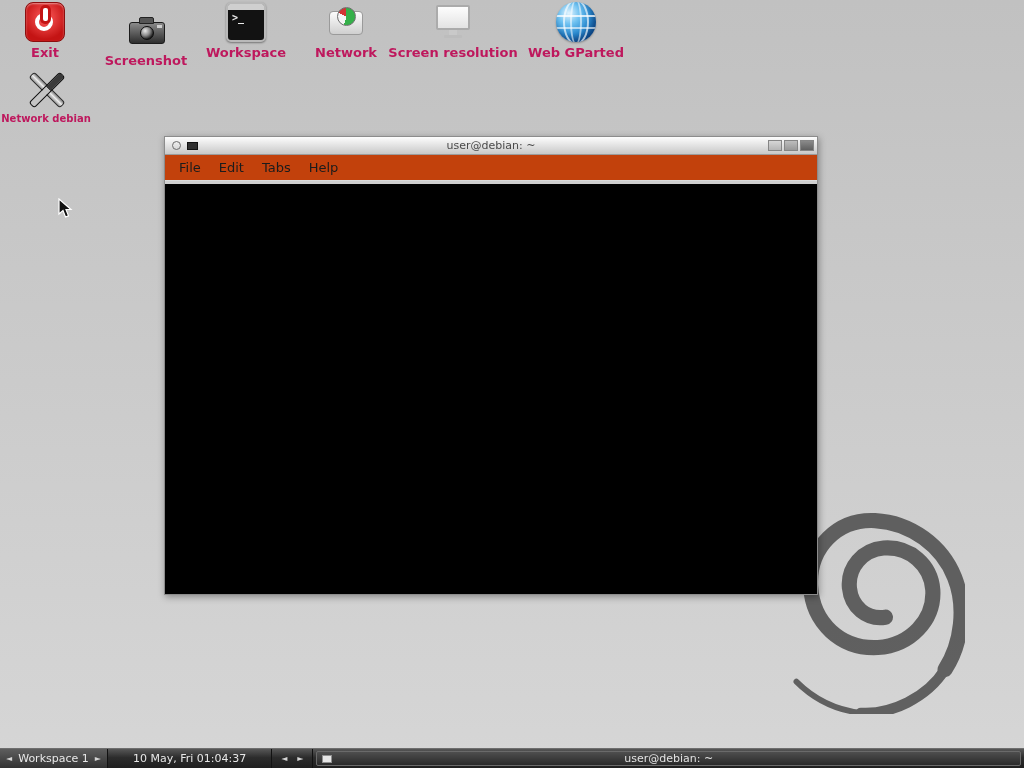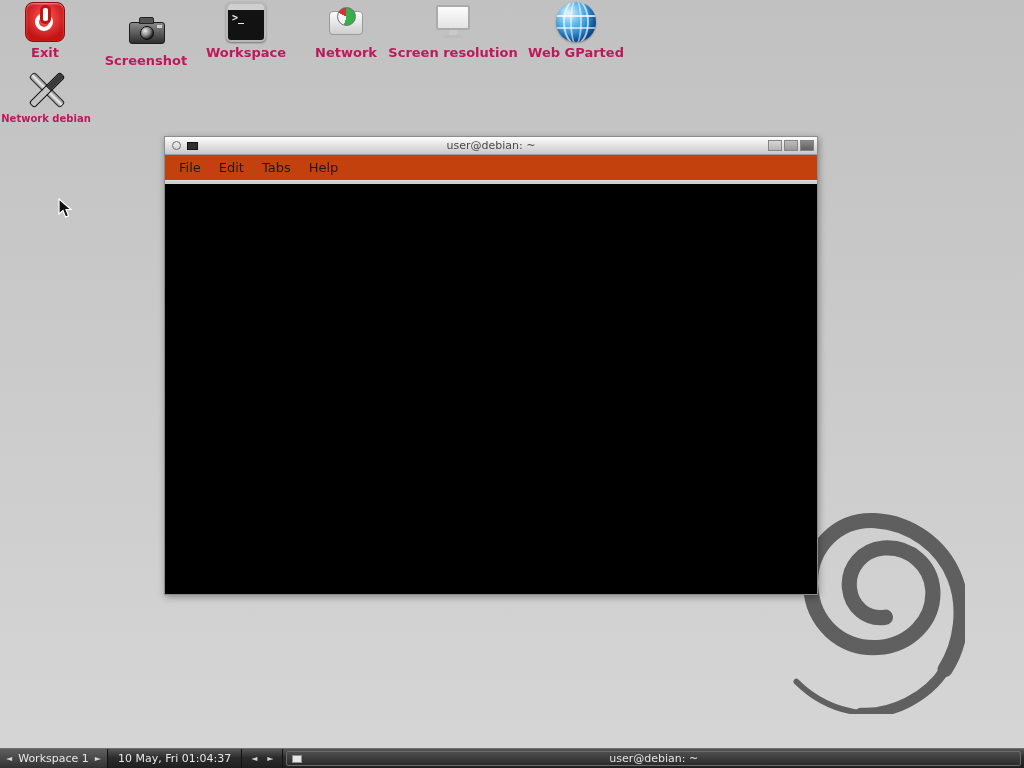--- a/index.html
+++ b/index.html
@@ -84,21 +84,21 @@
   .scroll-thumb { position:absolute; left:1px; right:1px; top:1px; bottom:1px; background:#cacaca; border:1px solid #a7a7a7; }
   .window-bottom { flex:0 0 3px; background:#cfcfcf; }
 
   
   #swirl { position:absolute; left:785px; top:492px; width:180px; height:222px; opacity:.82; }
 
   
   #taskbar { position:absolute; left:0; right:0; bottom:0; height:20px; display:flex; align-items:stretch; background:linear-gradient(#575757,#2c2c2c 45%,#1f1f1f); border-top:1px solid #6e6e6e; font-size:11px; color:#e8e8e8; }
   .pager { display:flex; align-items:center; gap:6px; padding:0 6px; border-right:1px solid #121212; background:linear-gradient(#5e5e5e,#323232); }
   .tb-arrow { font-size:8px; color:#d5d5d5; cursor:default; }
-  .clock { display:flex; align-items:center; padding:0 10px; border-right:1px solid #121212; }
+  .clock { display:flex; align-items:center; padding:0 25px; border-right:1px solid #121212; }
   .navbtns { display:flex; align-items:center; gap:10px; padding:0 9px; border-right:1px solid #121212; }
   .tasklist { flex:1; display:flex; padding:2px 3px; }
   .taskbtn { flex:1; position:relative; display:flex; align-items:center; justify-content:center; background:linear-gradient(#4e4e4e,#2a2a2a); border:1px solid #6a6a6a; border-radius:2px; color:#e2e2e2; }
   .taskbtn .ticon { position:absolute; left:5px; width:10px; height:8px; background:#e6e6e6; border:1px solid #8f8f8f; }
 
   
   #cursor { position:absolute; left:58px; top:198px; width:16px; height:22px; pointer-events:none; }
 </style>
 </head>
 <body>

